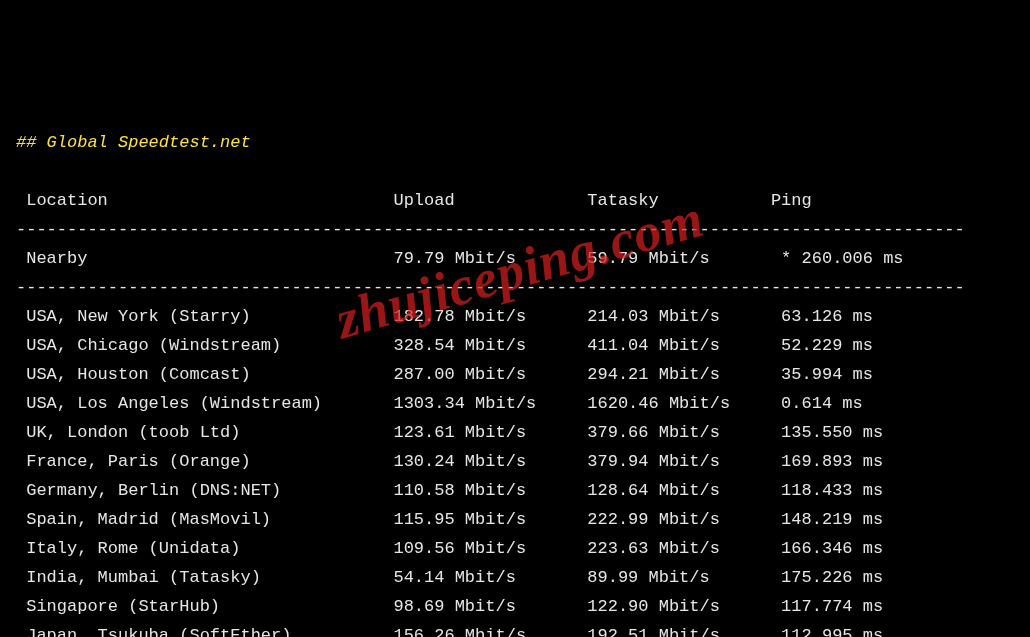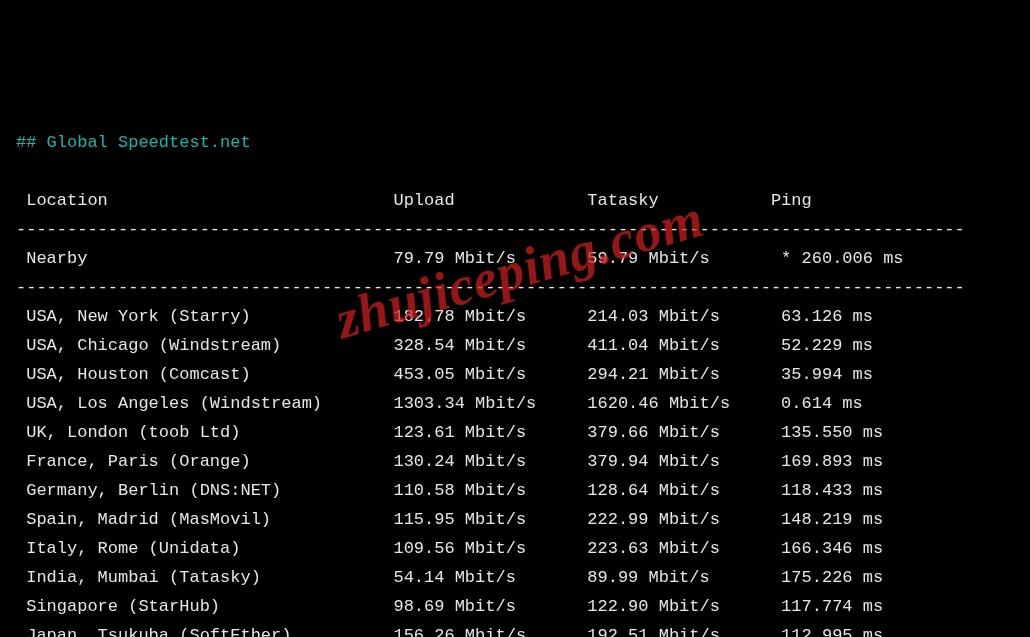--- a/index.html
+++ b/index.html
@@ -5,21 +5,21 @@
     body {
       margin: 0;
       padding: 12px 16px;
       background: #000000;
       font-family: 'Consolas','Menlo','Courier New',monospace;
       font-size: 17px;
       line-height: 29px;
       color: #e6e6e6;
       white-space: pre;
     }
-    .heading { color: #14b8a6; }
+    .heading { color: #fde047; font-style: italic; }
     .watermark {
       position: absolute;
       left: 330px;
       top: 255px;
       font-family: Georgia, 'Times New Roman', serif;
       font-size: 54px;
       font-style: italic;
       font-weight: bold;
       color: rgba(210, 30, 30, 0.72);
       transform: rotate(-16deg);
@@ -33,21 +33,21 @@
 
 
 <div id="term"><span class="heading">## Global Speedtest.net</span>
 
 <span> Location                            Upload             Tatasky           Ping</span>
 <span>---------------------------------------------------------------------------------------------</span>
 <span> Nearby                              79.79 Mbit/s       59.79 Mbit/s       * 260.006 ms</span>
 <span>---------------------------------------------------------------------------------------------</span>
 <span> USA, New York (Starry)              182.78 Mbit/s      214.03 Mbit/s      63.126 ms</span>
 <span> USA, Chicago (Windstream)           328.54 Mbit/s      411.04 Mbit/s      52.229 ms</span>
-<span> USA, Houston (Comcast)              453.05 Mbit/s      294.21 Mbit/s      35.994 ms</span>
+<span> USA, Houston (Comcast)              287.00 Mbit/s      294.21 Mbit/s      35.994 ms</span>
 <span> USA, Los Angeles (Windstream)       1303.34 Mbit/s     1620.46 Mbit/s     0.614 ms</span>
 <span> UK, London (toob Ltd)               123.61 Mbit/s      379.66 Mbit/s      135.550 ms</span>
 <span> France, Paris (Orange)              130.24 Mbit/s      379.94 Mbit/s      169.893 ms</span>
 <span> Germany, Berlin (DNS:NET)           110.58 Mbit/s      128.64 Mbit/s      118.433 ms</span>
 <span> Spain, Madrid (MasMovil)            115.95 Mbit/s      222.99 Mbit/s      148.219 ms</span>
 <span> Italy, Rome (Unidata)               109.56 Mbit/s      223.63 Mbit/s      166.346 ms</span>
 <span> India, Mumbai (Tatasky)             54.14 Mbit/s       89.99 Mbit/s       175.226 ms</span>
 <span> Singapore (StarHub)                 98.69 Mbit/s       122.90 Mbit/s      117.774 ms</span>
 <span> Japan, Tsukuba (SoftEther)          156.26 Mbit/s      192.51 Mbit/s      112.995 ms</span>
 

